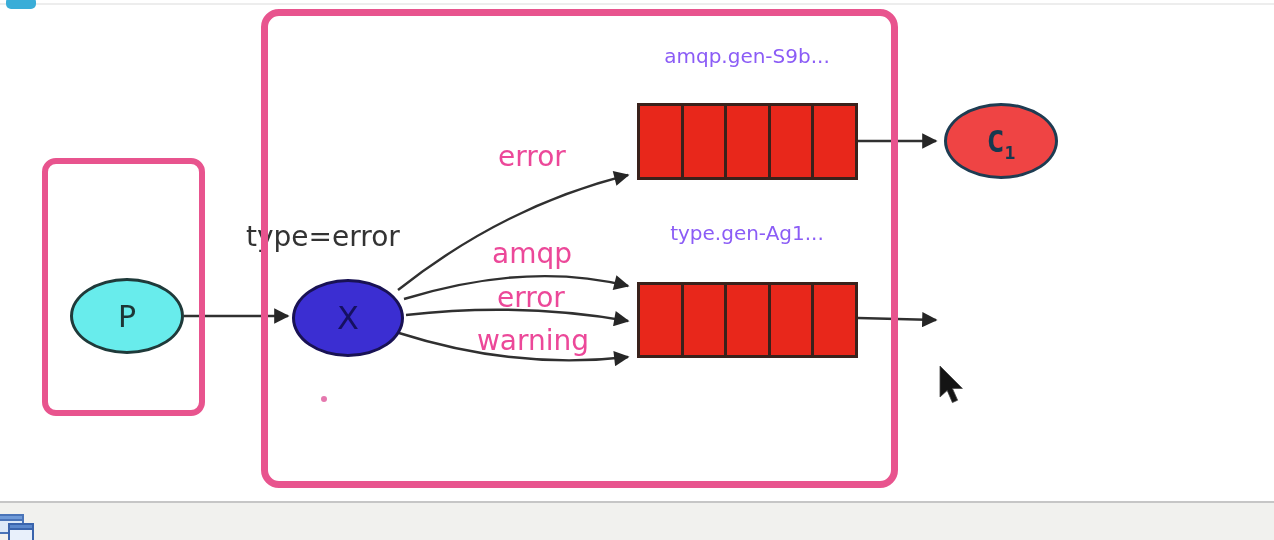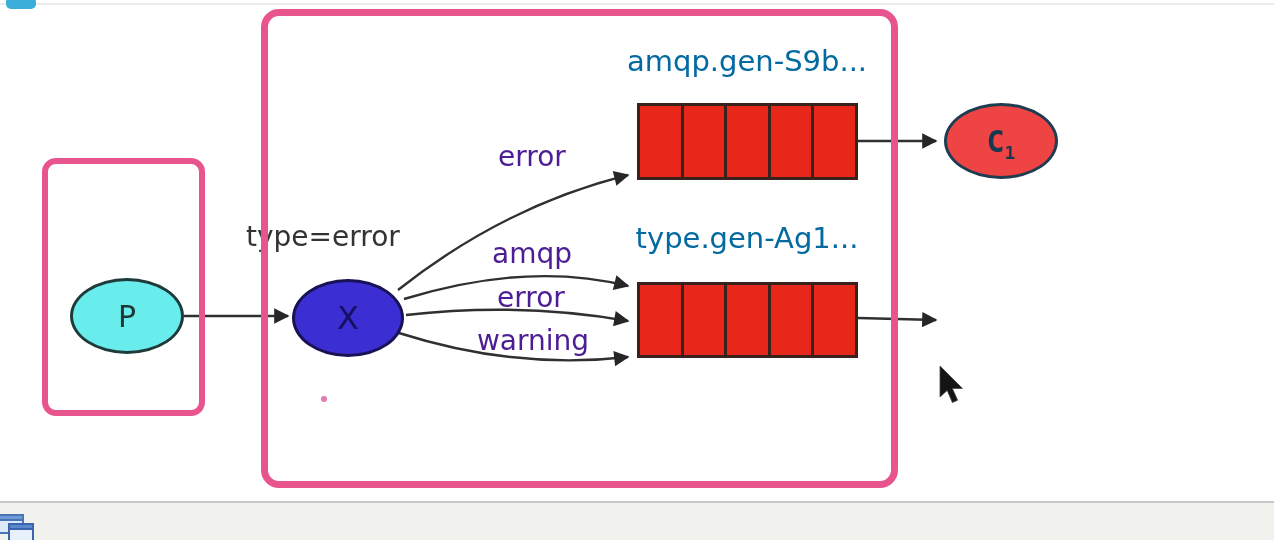--- a/index.html
+++ b/index.html
@@ -27,23 +27,23 @@
   .node-c1{left:944px;top:103px;}
   .node-c2{left:944px;top:282px;}
   .node-c sub{font-size:18px;line-height:0;}
   
   .queue{box-sizing:border-box;z-index:2;display:flex;background:#e8271b;border:3px solid #3a211b;}
   .queue-1{left:637px;top:103px;width:221px;height:77px;}
   .queue-2{left:637px;top:282px;width:221px;height:76px;}
   .queue .cell{flex:1;}
   .queue .cell + .cell{border-left:3px solid #3a211b;}
   
-  .lbl{z-index:2;color:#4c1d95;font-size:28px;white-space:nowrap;}
+  .lbl{z-index:2;color:#ec4899;font-size:28px;white-space:nowrap;}
   .lbl-center{text-align:center;}
-  .queue-name{color:#0369a1;font-size:29px;}
+  .queue-name{color:#8b5cf6;font-size:20px;}
   .q1-name{left:627px;top:44px;width:240px;}
   .q2-name{left:627px;top:221px;width:240px;}
   .type-label{left:246px;top:220px;color:#333;}
   .key-error-top{left:472px;top:140px;width:120px;}
   .key-info{left:482px;top:237px;width:100px;}
   .key-error-mid{left:471px;top:281px;width:120px;}
   .key-warning{left:463px;top:324px;width:140px;text-align:center;}
   
   .arrows{left:0;top:0;z-index:2;}
   .pink-dot{left:321px;top:396px;width:6px;height:6px;border-radius:50%;background:#e060a0;opacity:.85;z-index:2;}

